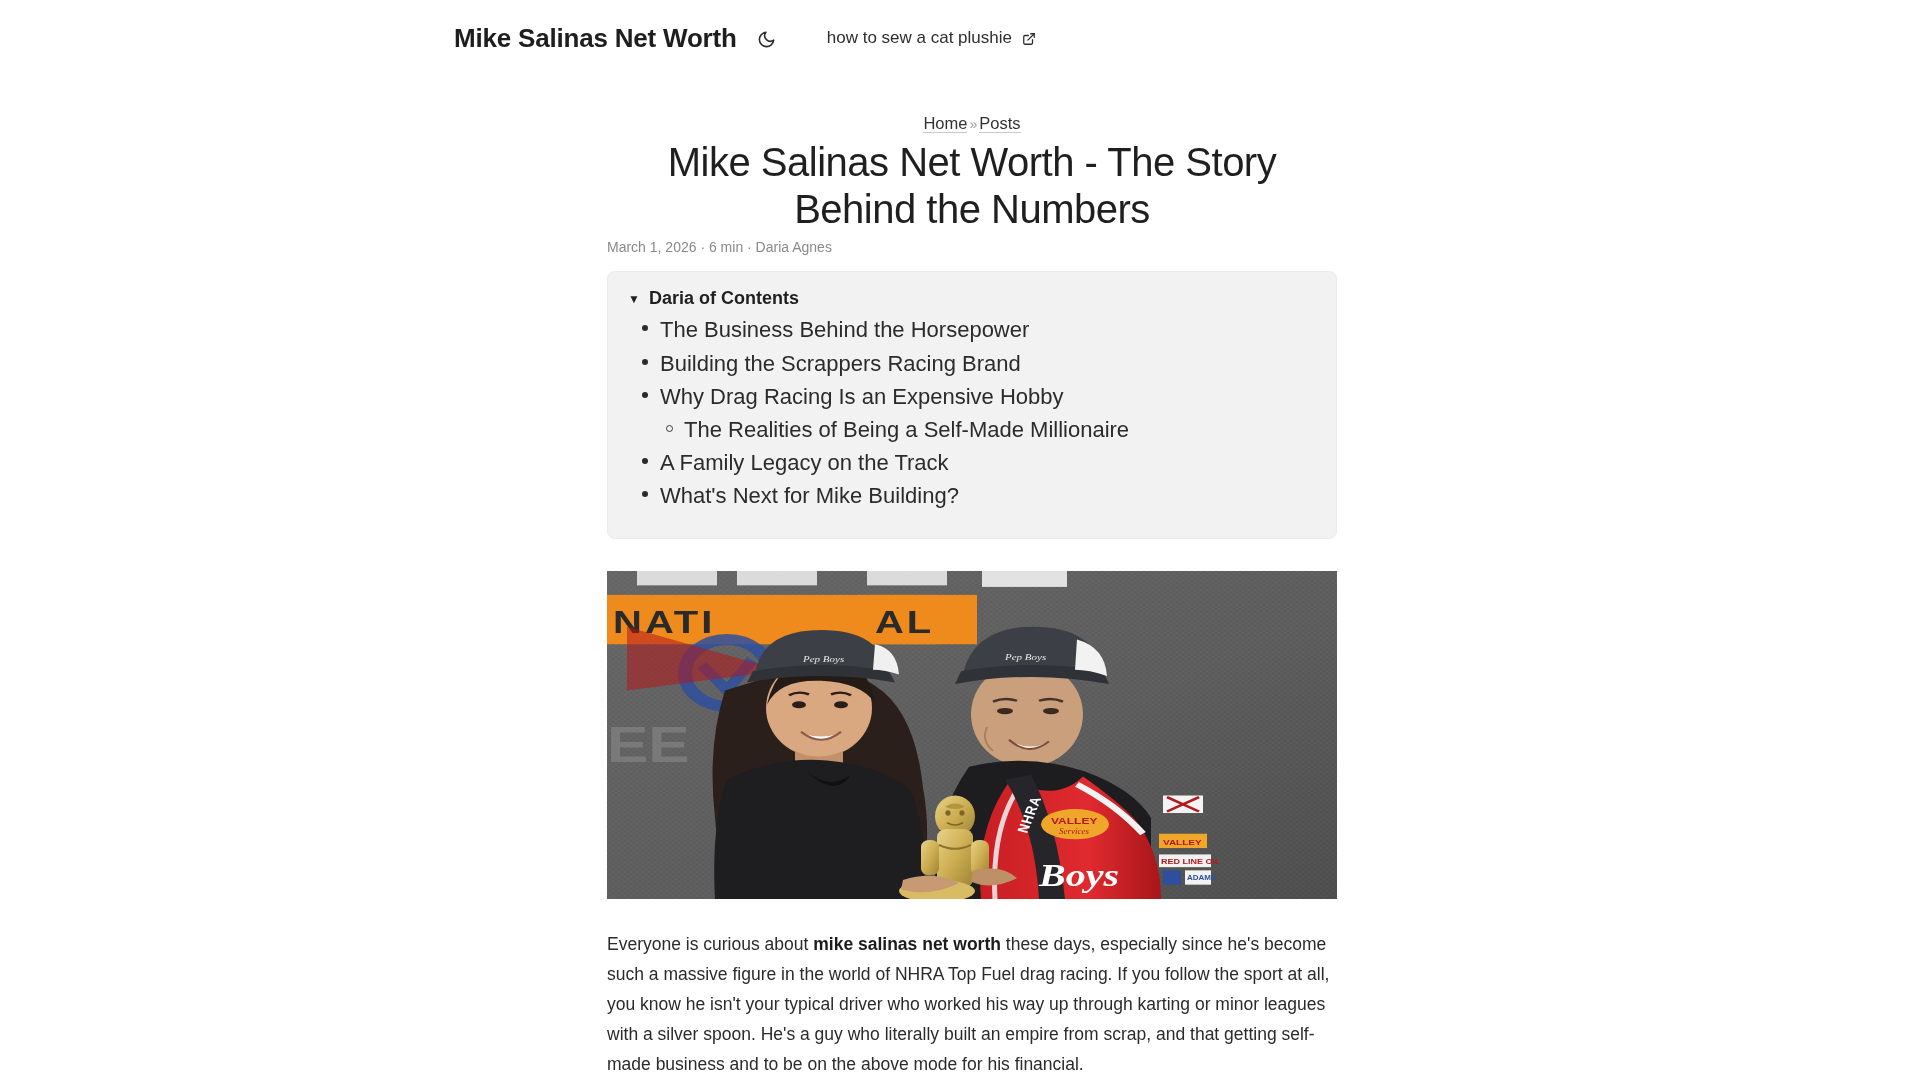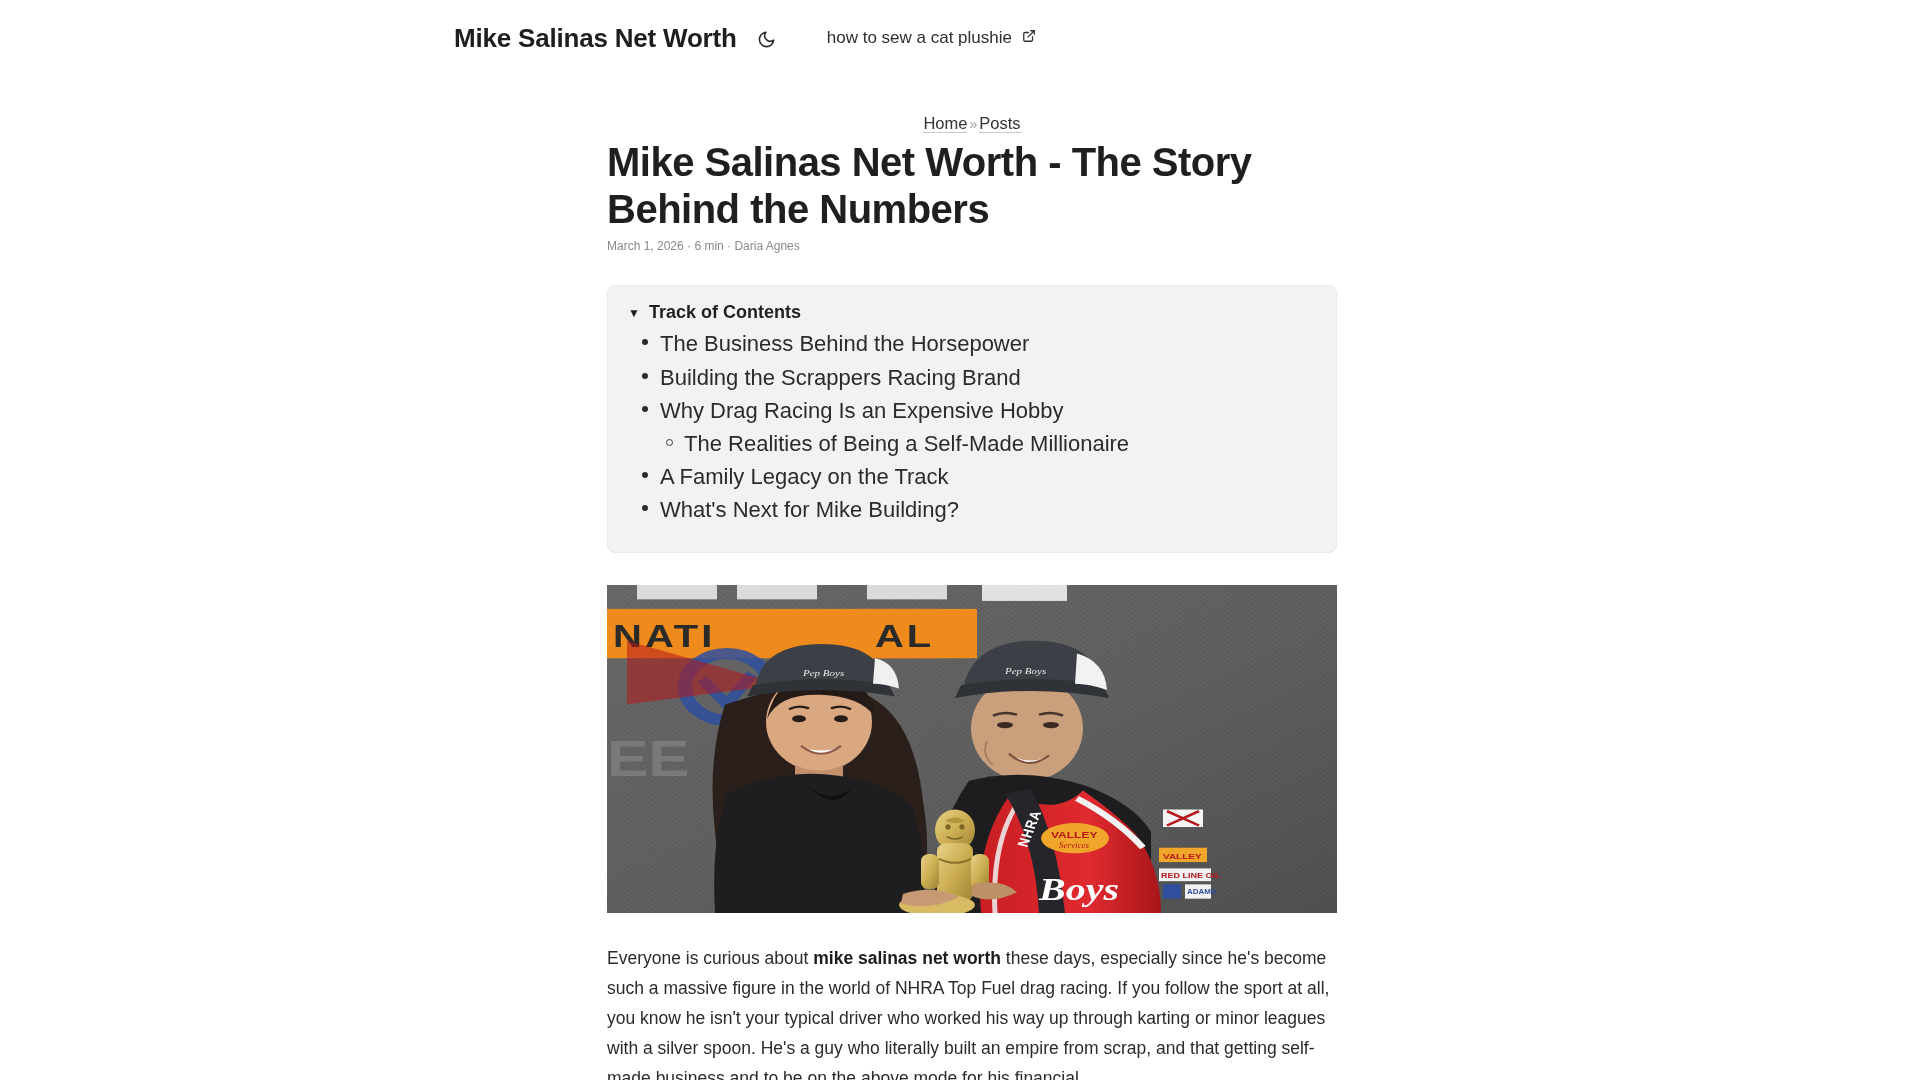--- a/index.html
+++ b/index.html
@@ -35,20 +35,21 @@
   .theme-toggle {
     display: inline-flex;
     align-items: center;
     justify-content: center;
     width: 24px; height: 24px;
     cursor: pointer;
     margin-top: 2px;
   }
   .header-right {
     display: flex;
+    align-items: center;
     gap: 10px;
     margin-right: 884px;
     white-space: nowrap;
   }
   .header-link-text {
     font-size: 17px;
     color: #2e2e2e;
   }
   .ext-icon { display: inline-flex; margin-top: 1px; }
 
@@ -76,30 +77,31 @@
   }
   .breadcrumb .sep {
     color: #9a9a9a;
     font-size: 14px;
     padding: 0 2px;
   }
 
   .post-title {
     font-size: 40px;
     line-height: 1.18;
-    font-weight: bold;
+    font-weight: normal;
     color: #1f1f1f;
     letter-spacing: -0.5px;
     margin: 0 0 6px 0;
+    text-align: center;
   }
 
   .post-meta {
-    font-size: 12px;
+    font-size: 14px;
     color: #8a8a8a;
-    margin-bottom: 32px;
+    margin-bottom: 16px;
   }
 
   
   .toc {
     background: #f2f2f2;
     border: 1px solid #ebebeb;
     border-radius: 8px;
     padding: 16px 20px 20px 20px;
     margin-bottom: 32px;
   }
@@ -207,21 +209,21 @@
       <a href="#">Home</a><span class="sep">»</span><a href="#">Posts</a>
     </div>
 
     <h1 class="post-title">Mike Salinas Net Worth - The Story Behind the Numbers</h1>
 
     <div class="post-meta">March 1, 2026 · 6 min · Daria Agnes</div>
 
     <div class="toc">
       <div class="toc-summary">
         <span class="toc-caret">▼</span>
-        <span>Track of Contents</span>
+        <span>Daria of Contents</span>
       </div>
       <ul>
         <li class="lvl1"><a href="#">The Business Behind the Horsepower</a></li>
         <li class="lvl1"><a href="#">Building the Scrappers Racing Brand</a></li>
         <li class="lvl1"><a href="#">Why Drag Racing Is an Expensive Hobby</a></li>
         <li class="lvl2"><a href="#">The Realities of Being a Self-Made Millionaire</a></li>
         <li class="lvl1"><a href="#">A Family Legacy on the Track</a></li>
         <li class="lvl1"><a href="#">What's Next for Mike Building?</a></li>
       </ul>
     </div>

